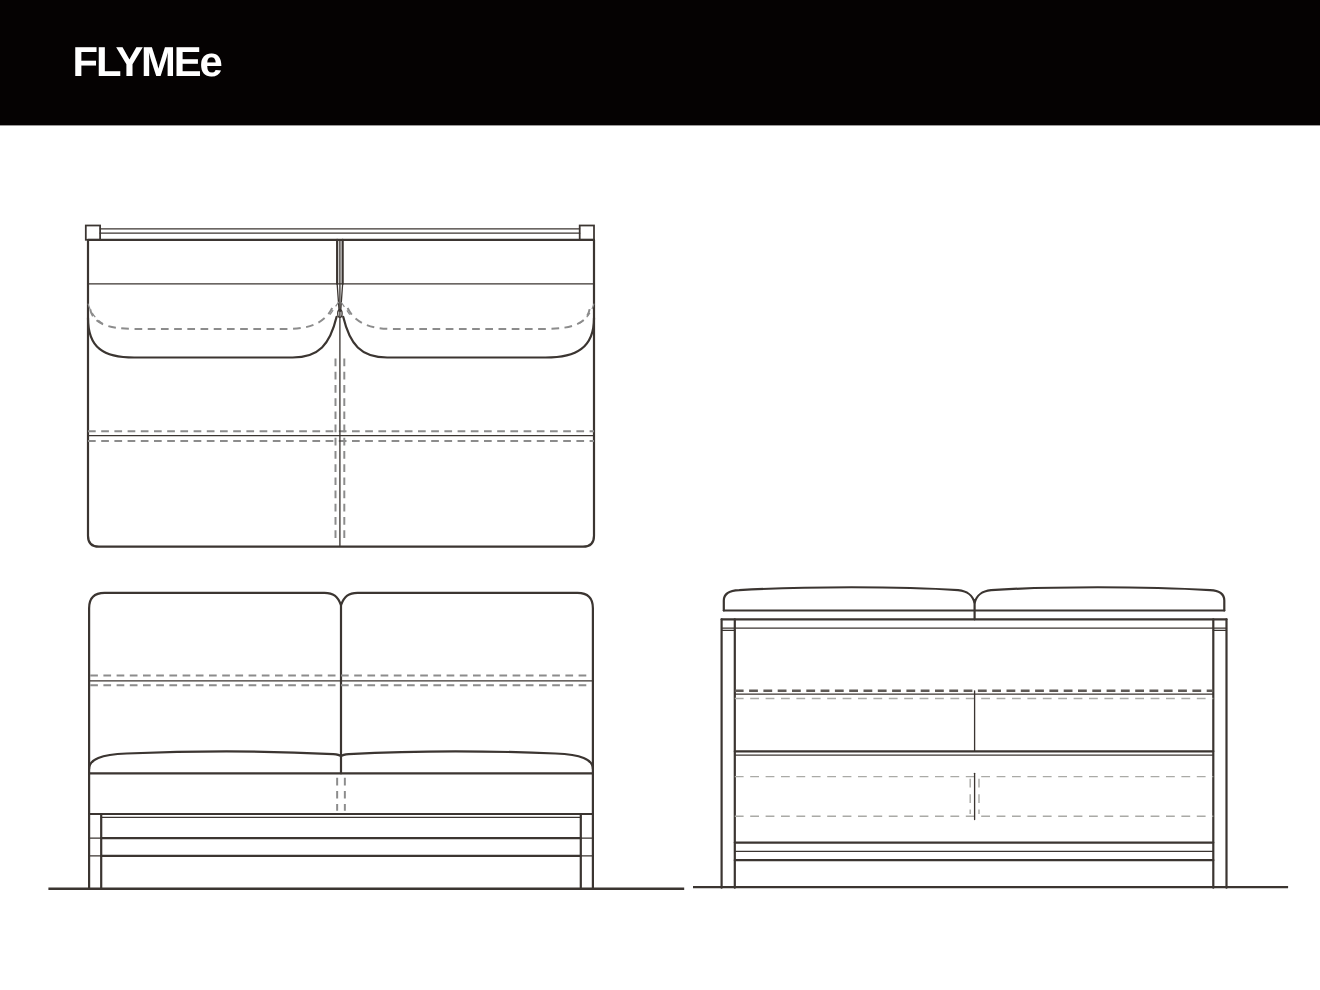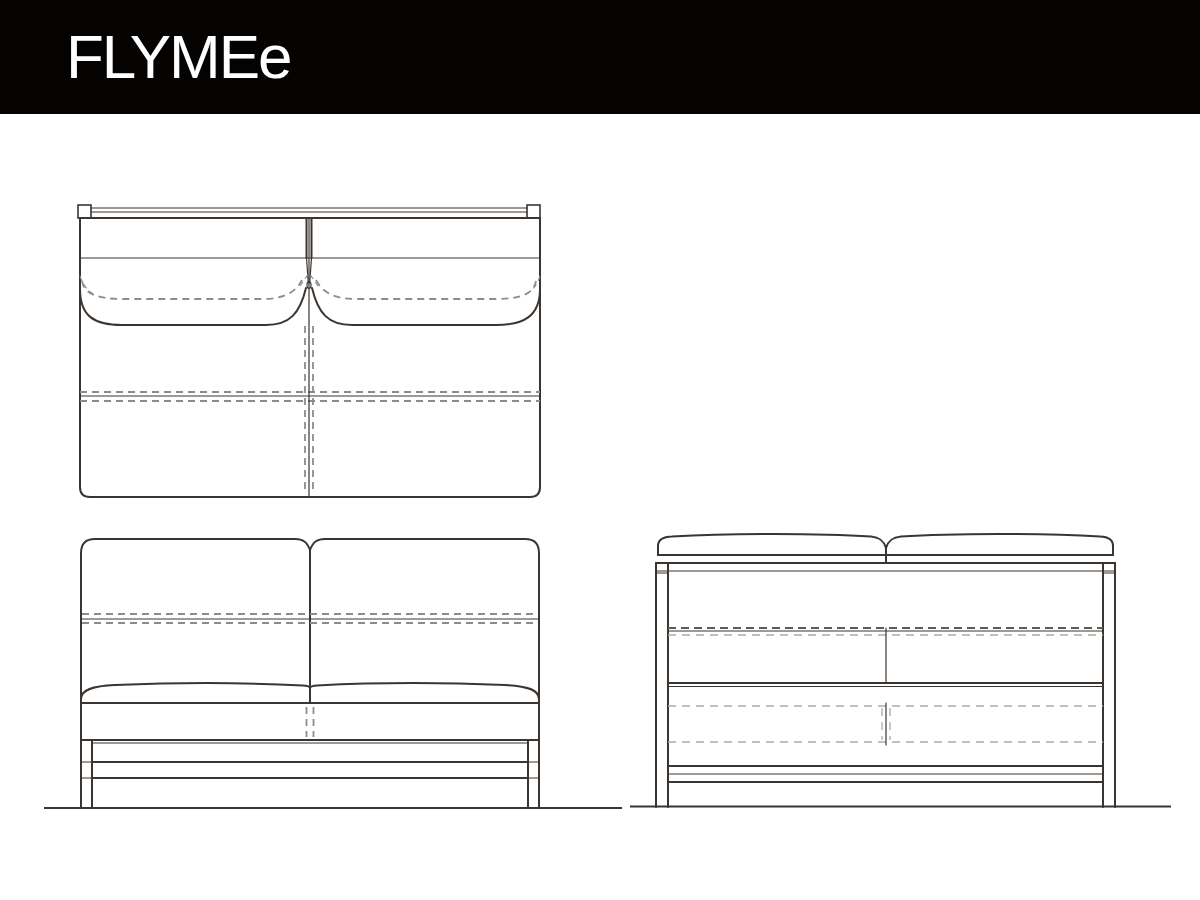--- a/index.html
+++ b/index.html
@@ -5,21 +5,21 @@
   :root{
     --header-bg:#050202; --header-text:#ffffff; --background:#ffffff;
     --outline:#3b3531; --stitch-gray:#8c8c8c; --stitch-dark:#5f5a56; --stitch-light:#aaaaa6;
   }
   *{margin:0;padding:0;box-sizing:border-box}
   html,body{width:1200px;height:900px;overflow:hidden}
   body{background:var(--background);font-family:"Liberation Sans","DejaVu Sans",sans-serif;position:relative}
   .header{position:absolute;left:0;top:0;width:1200px;height:114px;background:var(--header-bg);
     display:flex;align-items:center;justify-content:space-between;padding:0 66px}
   .title{color:var(--header-text);font-size:43px;font-weight:700;letter-spacing:1px;line-height:1}
-  .logo{color:var(--header-text);font-size:62px;font-weight:400;letter-spacing:-2px;line-height:1}
+  .logo{color:var(--header-text);font-size:38px;font-weight:700;letter-spacing:-2px;line-height:1}
   .drawing{position:absolute}
   svg{display:block;overflow:visible}
   .ln{stroke:var(--outline);stroke-width:2;fill:none;stroke-linecap:round;stroke-linejoin:round}
   .lnf{stroke:var(--outline);stroke-width:1.6;fill:#ffffff}
   .ln2{stroke:var(--outline);stroke-width:1.2;fill:none;stroke-linecap:round}
   .st{stroke:var(--stitch-gray);stroke-width:1.8;stroke-dasharray:7 5;fill:none}
   .st2{stroke:var(--stitch-gray);stroke-width:1.1;stroke-dasharray:5 4;fill:none}
   .std{stroke:var(--stitch-dark);stroke-width:2.2;stroke-dasharray:8 5;fill:none}
   .stl{stroke:var(--stitch-light);stroke-width:1.3;stroke-dasharray:8 6;fill:none}
   .gnd{stroke:var(--outline);stroke-width:2.2;fill:none}

